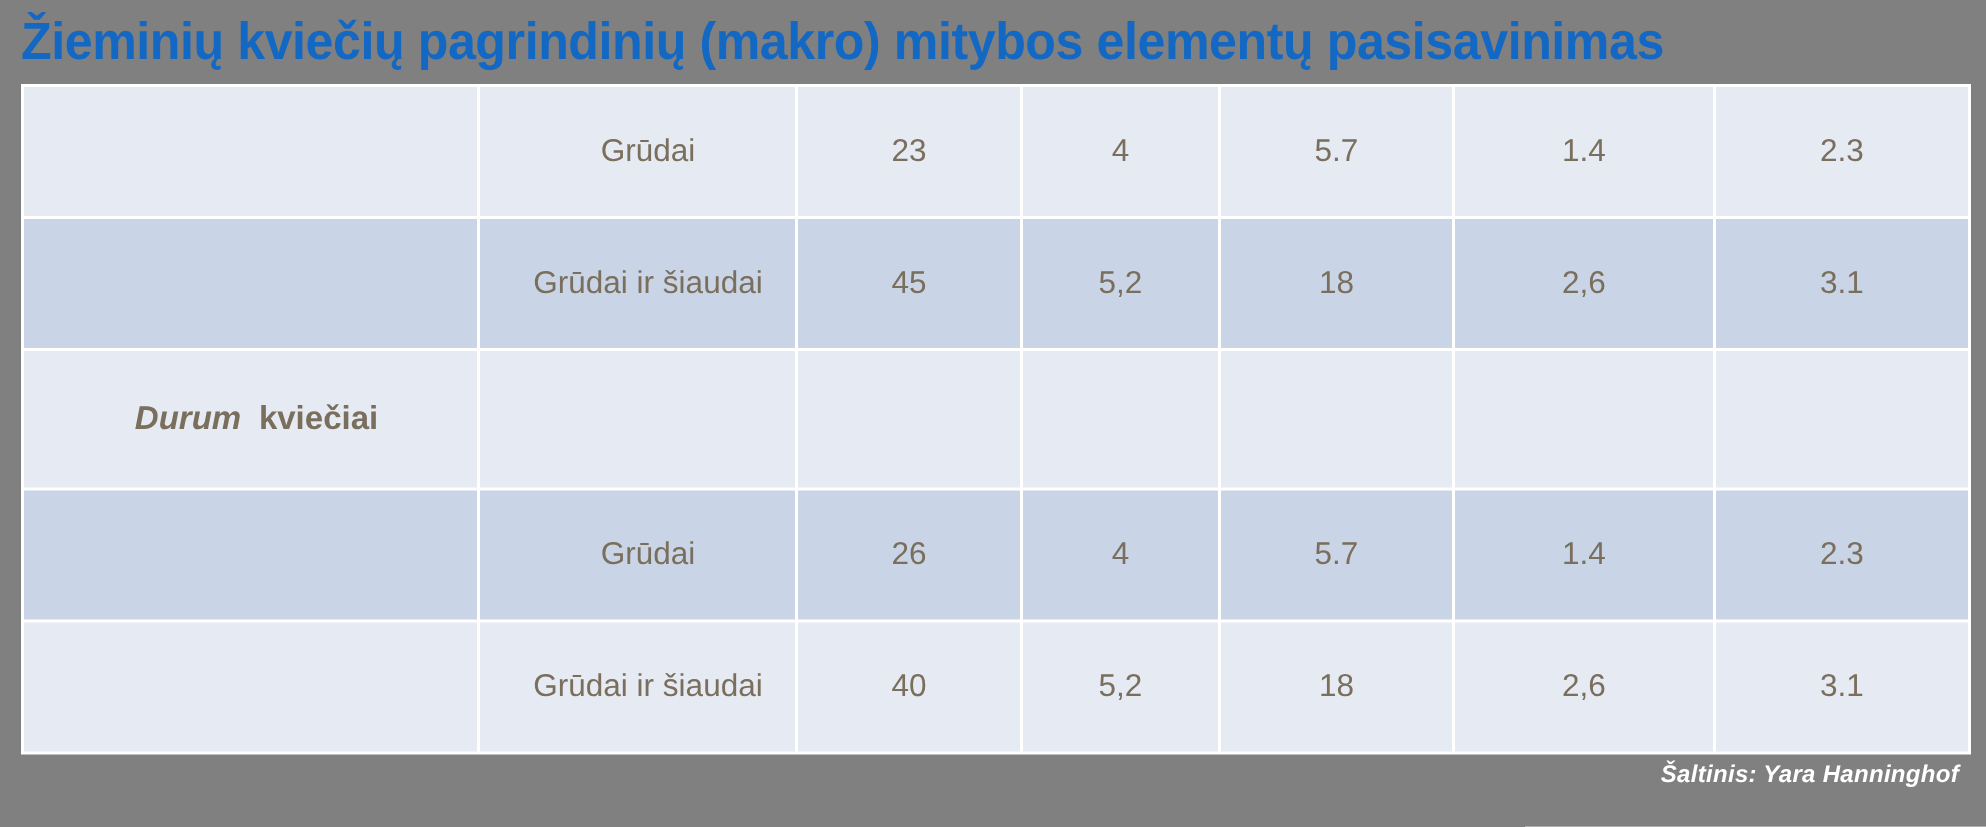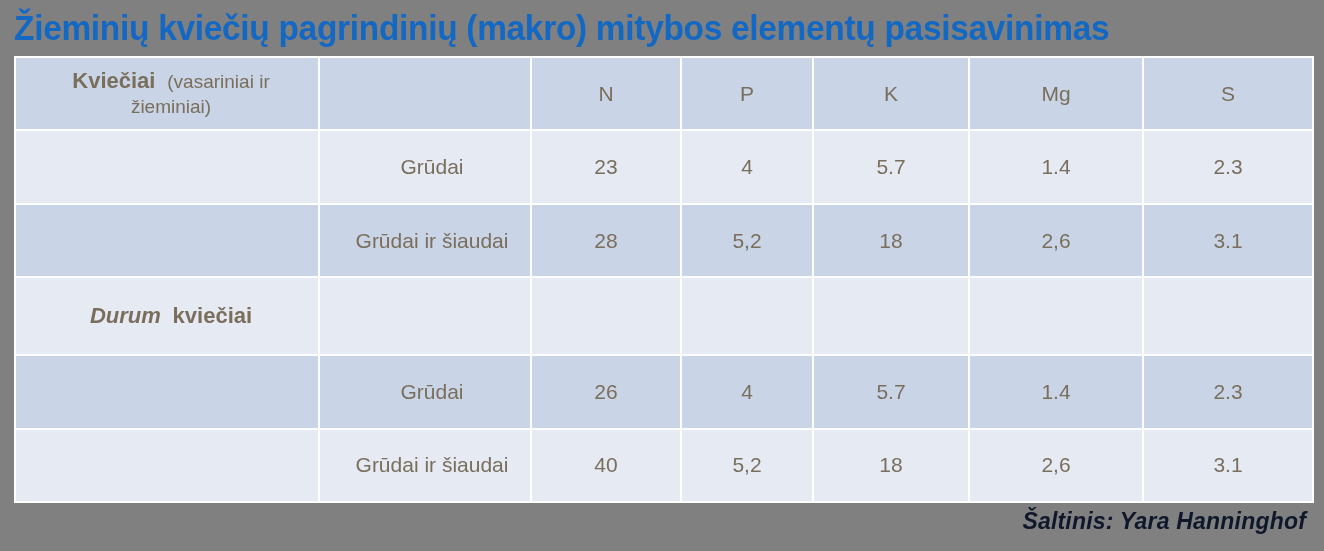--- a/index.html
+++ b/index.html
@@ -133,22 +133,22 @@
 
   .r-sym  { height: 66px; }
   .r-data { height: 66px; }
   .r-sec  { height: 70px; }
 
   
   .source {
     position: absolute;
     right: 18px;
     top: 508px;
-    color: #0f172a;
-    font-size: 23px;
+    color: #ffffff;
+    font-size: 16px;
     font-weight: bold;
     font-style: italic;
     white-space: nowrap;
     text-align: left;
     letter-spacing: 0.2px;
   }
 </style>
 </head>
 <body>
 
@@ -163,47 +163,35 @@
           <col class="c-part">
           <col class="c-n">
         <col class="c-p">
           <col class="c-k">
           <col class="c-mg">
           <col class="c-s">
       </colgroup>
       <tbody>
 
 
-        <tr class="r-sym">
-          <td class="band-dark crop-cell">
-            <span class="crop-name">Kviečiai</span>
-            <span class="crop-qual" style="margin-left: 6px;">(vasariniai ir žieminiai)</span>
-          </td>
-          <td class="band-dark"></td>
-          <td class="band-dark elem-sym">N</td>
-          <td class="band-dark elem-sym">P</td>
-          <td class="band-dark elem-sym">K</td>
-          <td class="band-dark elem-sym">Mg</td>
-          <td class="band-dark elem-sym">S</td>
-        </tr>
 
         <tr class="r-data">
           <td class="band-light"></td>
           <td class="band-light part-cell">Grūdai</td>
           <td class="band-light">23</td>
           <td class="band-light">4</td>
           <td class="band-light">5.7</td>
           <td class="band-light">1.4</td>
           <td class="band-light">2.3</td>
         </tr>
 
         <tr class="r-data">
           <td class="band-dark"></td>
           <td class="band-dark part-cell">Grūdai ir šiaudai</td>
-          <td class="band-dark">28</td>
+          <td class="band-dark">45</td>
           <td class="band-dark">5,2</td>
           <td class="band-dark">18</td>
           <td class="band-dark">2,6</td>
           <td class="band-dark">3.1</td>
         </tr>
 
         <tr class="r-sec">
           <td class="band-light crop-cell">
             <span class="crop-ital">Durum</span>
             <span class="crop-name" style="margin-left: 6px;">kviečiai</span>

